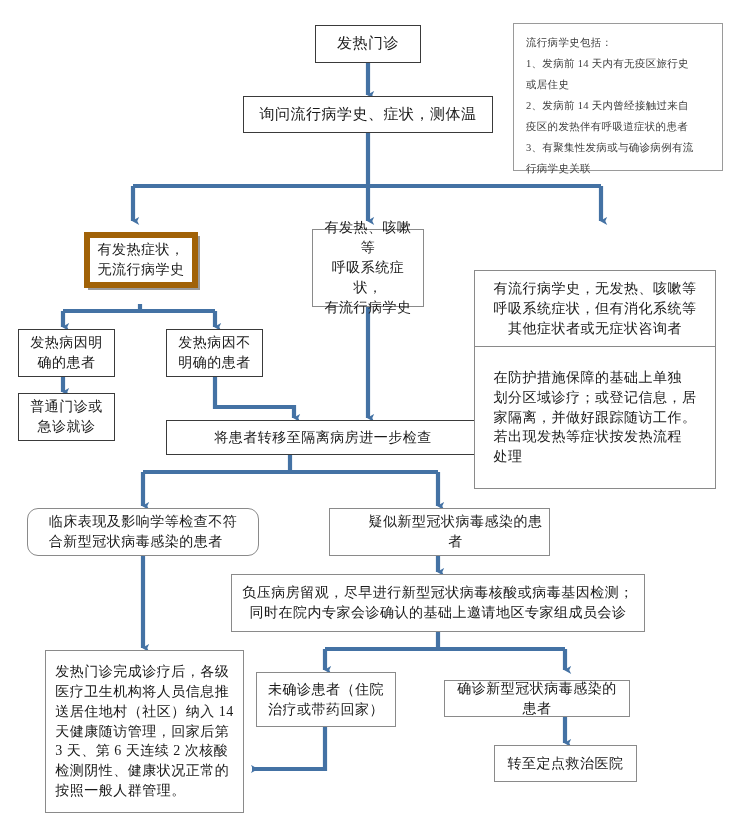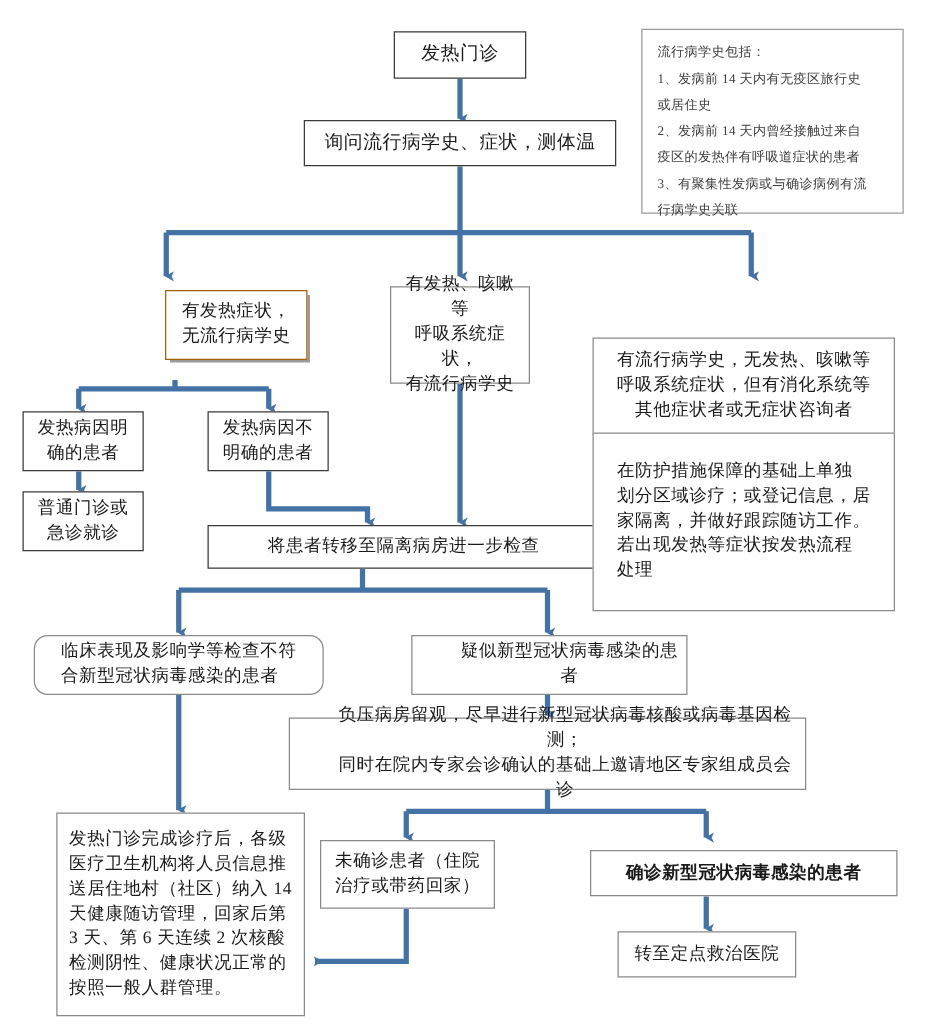--- a/index.html
+++ b/index.html
@@ -39,23 +39,22 @@
     font-size: 14.5px;
     letter-spacing: 0.5px;
     z-index: 2;
   }
   .node .txt {
     display: block;
     white-space: pre-line;
     padding: 0 6px;
   }
   .node.shadowed {
-    border: 1px solid #a16207;
+    border: 6px solid #a16207;
     box-shadow: 3px 3px 0 -1px #9a9a9a;
-    margin-left: 48px;
   }
   .node.thin {
     border: 1px solid #8a8a8a;
   }
   .node.align-left .txt {
     text-align: left;
   }
   .info-note {
     position: absolute;
     box-sizing: border-box;
@@ -198,41 +197,41 @@
 
   <div class="node thin fs14 align-left" style="left:27px; top:508px; width:232px; height:48px;border-radius:11px;">
     <span class="txt">临床表现及影响学等检查不符
 合新型冠状病毒感染的患者</span>
   </div>
 
   <div class="node thin fs14" style="left:329px; top:508px; width:221px; height:48px;padding-left:32px;">
     <span class="txt">疑似新型冠状病毒感染的患者</span>
   </div>
 
-  <div class="node thin fs14" style="left:231px; top:574px; width:414px; height:58px;padding-left:28px;">
+  <div class="node thin fs14" style="left:231px; top:574px; width:414px; height:58px;">
     <span class="txt">负压病房留观，尽早进行新型冠状病毒核酸或病毒基因检测；
 同时在院内专家会诊确认的基础上邀请地区专家组成员会诊</span>
   </div>
 
   <div class="node thin fs14 align-left" style="left:45px; top:650px; width:199px; height:163px;">
     <span class="txt">发热门诊完成诊疗后，各级
 医疗卫生机构将人员信息推
 送居住地村（社区）纳入 14
 天健康随访管理，回家后第
 3 天、第 6 天连续 2 次核酸
 检测阴性、健康状况正常的
 按照一般人群管理。</span>
   </div>
 
   <div class="node thin fs14 align-left" style="left:256px; top:672px; width:140px; height:55px;">
     <span class="txt">未确诊患者（住院
 治疗或带药回家）</span>
   </div>
 
-  <div class="node thin fs14" style="left:472px; top:680px; width:246px; height:37px;font-weight:bold;">
+  <div class="node thin fs14" style="left:444px; top:680px; width:186px; height:37px;">
     <span class="txt">确诊新型冠状病毒感染的患者</span>
   </div>
 
   <div class="node thin fs14" style="left:494px; top:745px; width:143px; height:37px;">
     <span class="txt">转至定点救治医院</span>
   </div>
 
 </div>
 
 </body></html>

